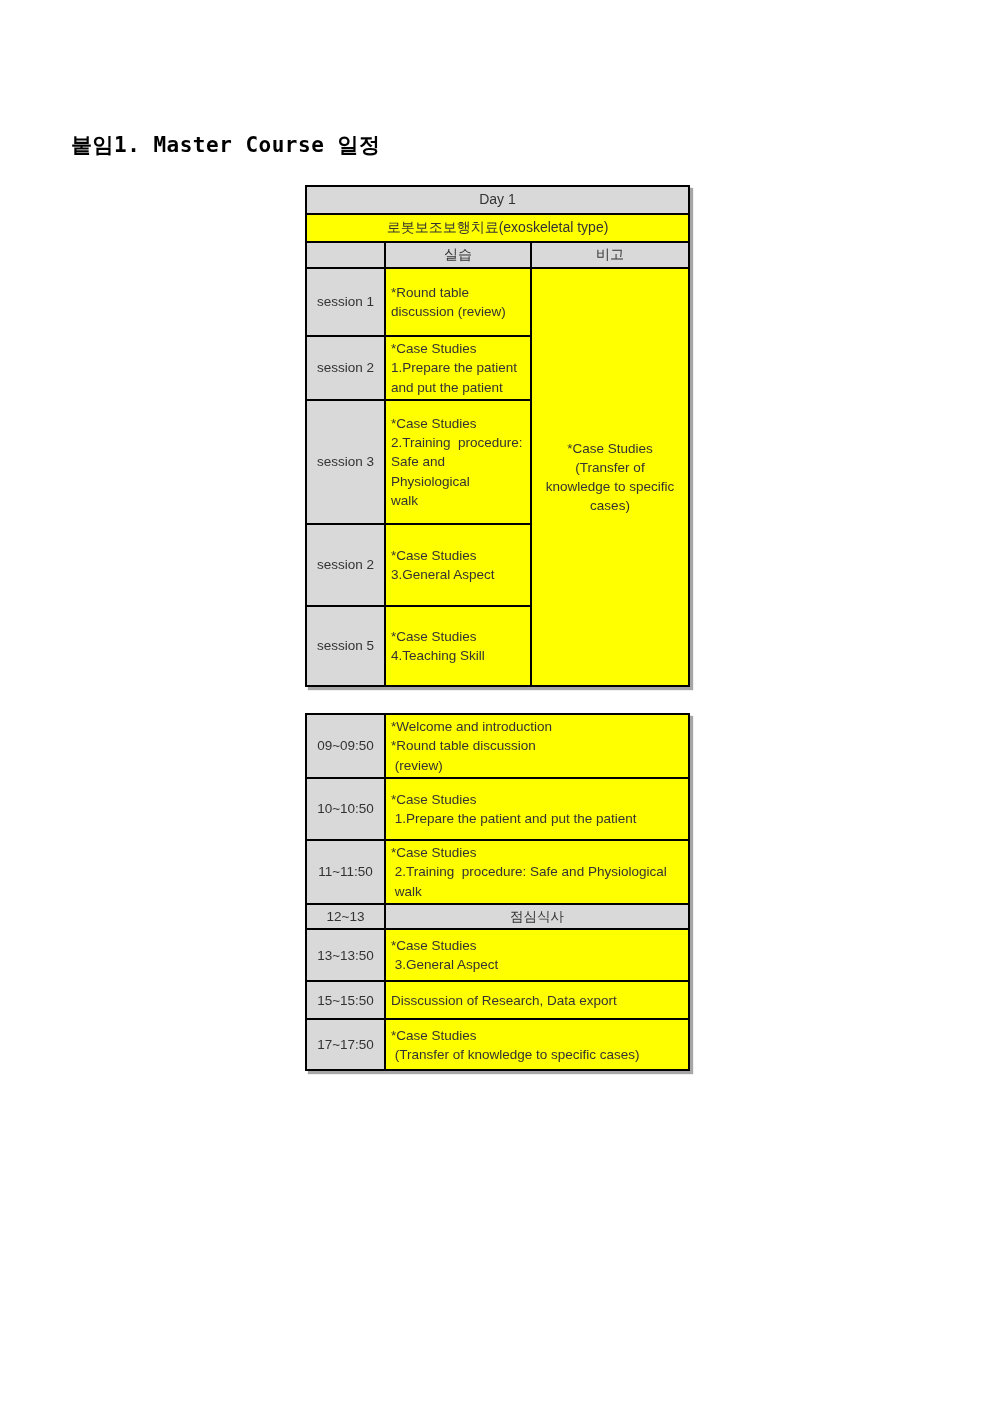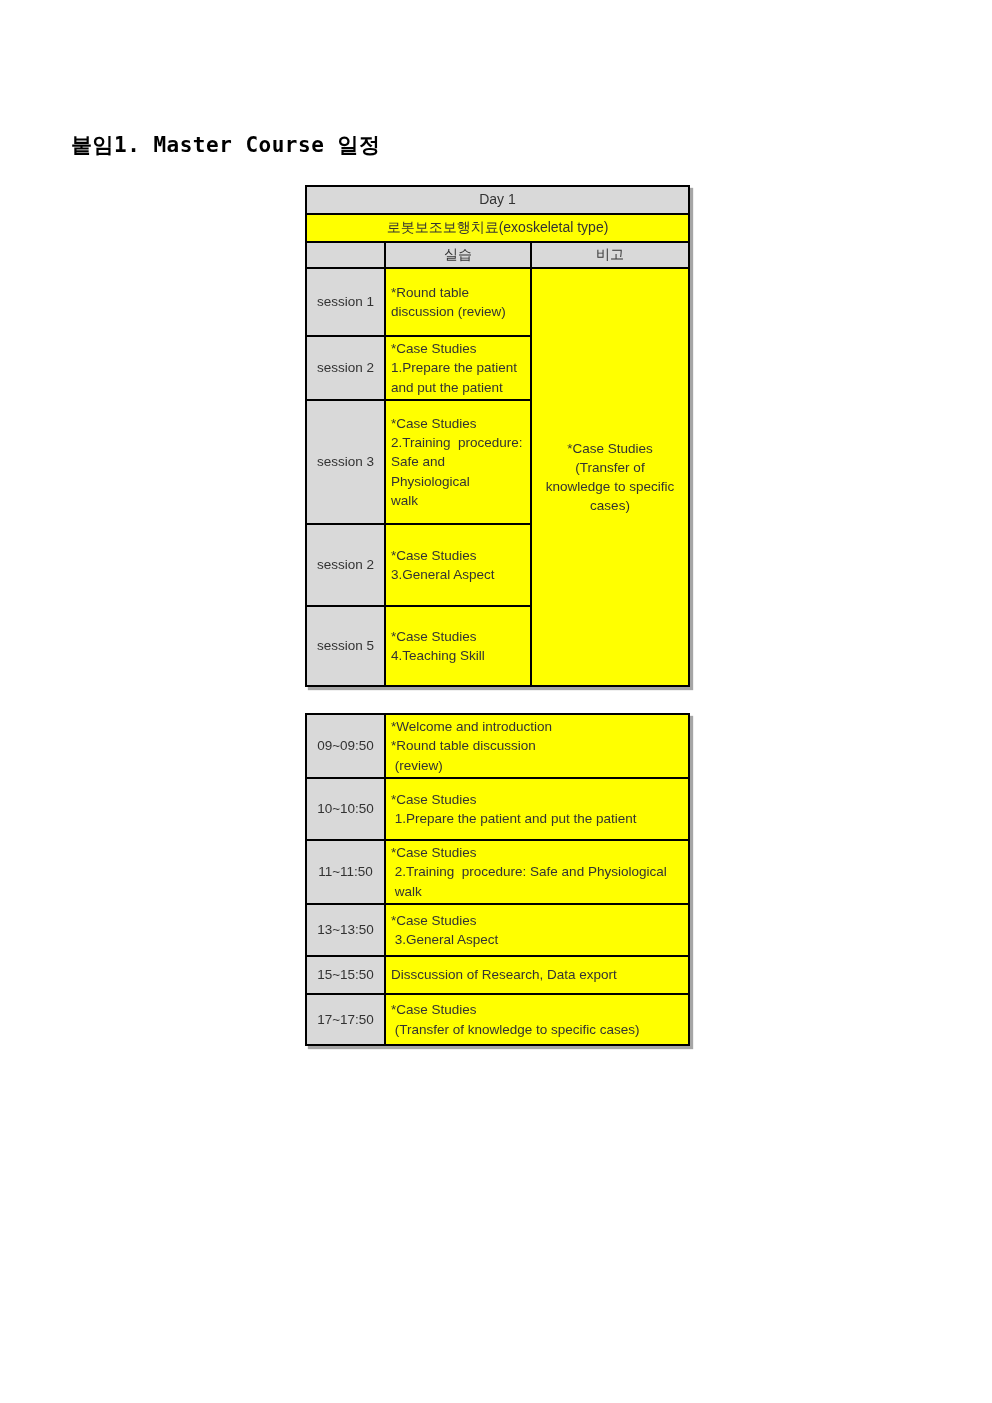--- a/index.html
+++ b/index.html
@@ -146,20 +146,24 @@
         <td class="c gray">10~10:50</td>
         <td class="yellow pre">*Case Studies
  1.Prepare the patient and put the patient</td>
       </tr>
       <tr class="r-2">
         <td class="c gray">11~11:50</td>
         <td class="yellow pre">*Case Studies
  2.Training  procedure: Safe and Physiological
  walk</td>
       </tr>
+      <tr class="r-lunch">
+        <td class="c gray">12~13</td>
+        <td class="c gray">점심식사</td>
+      </tr>
       <tr class="r-4">
         <td class="c gray">13~13:50</td>
         <td class="yellow pre">*Case Studies
  3.General Aspect</td>
       </tr>
       <tr class="r-6">
         <td class="c gray">15~15:50</td>
         <td class="yellow pre">Disscussion of Research, Data export</td>
       </tr>
       <tr class="r-8">

